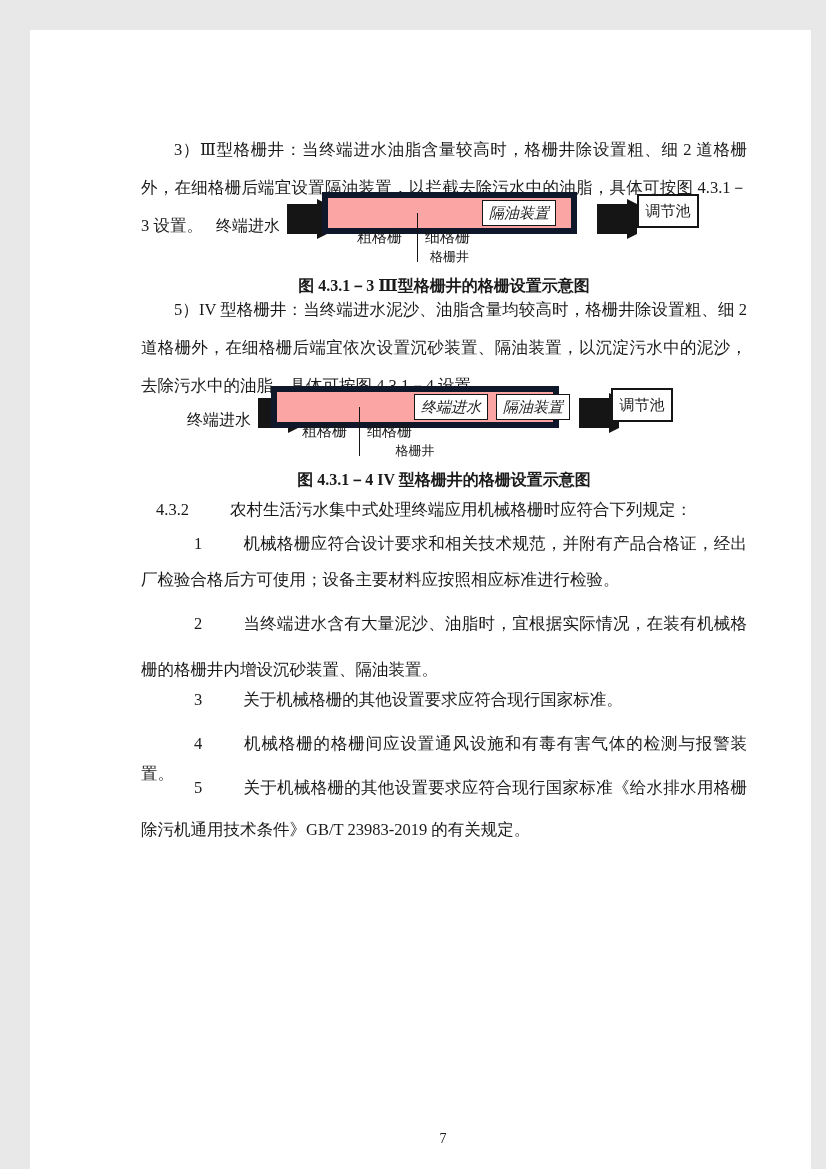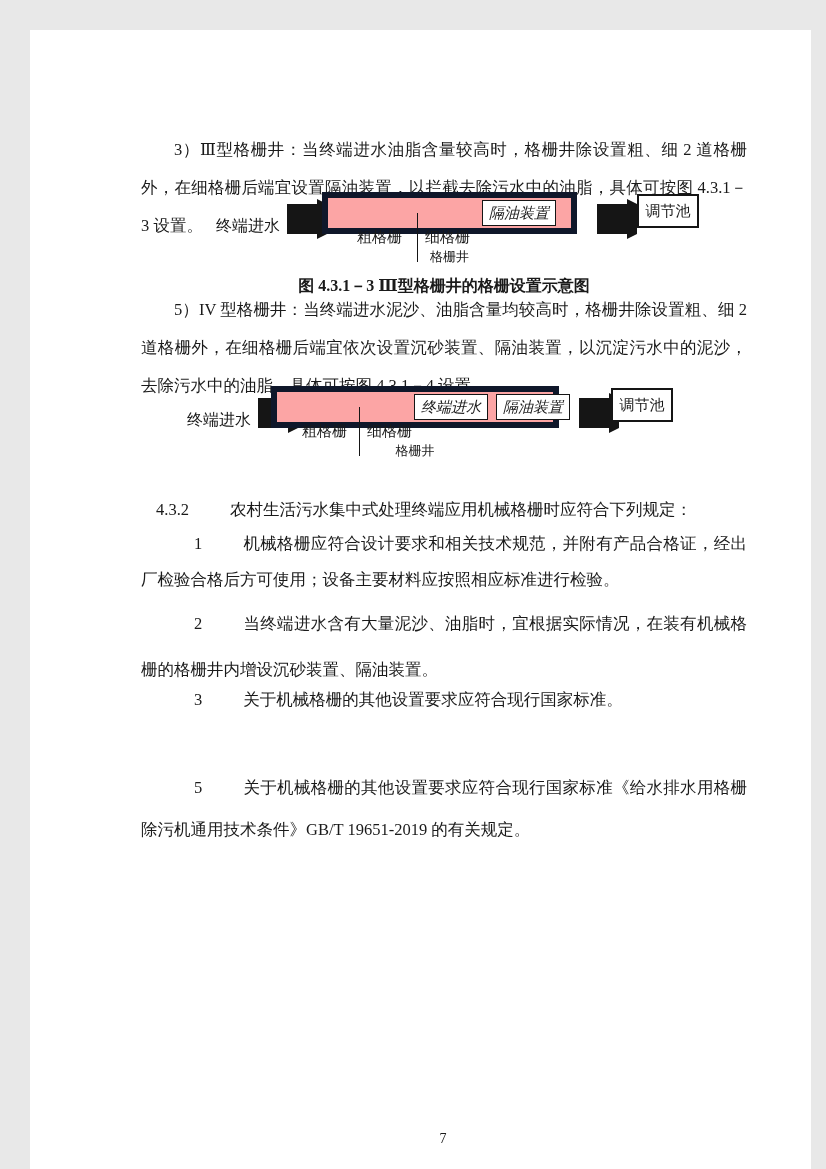--- a/index.html
+++ b/index.html
@@ -155,33 +155,37 @@
       <div class="inner-box" style="margin-left:8px;">隔油装置</div>
     </div>
     <div class="f-abs arrow" style="left:434px; top:12px; width:40px;">
       <div class="shaft"></div>
       <div class="head"></div>
     </div>
     <div class="outbox" style="left:481px; top:2px; width:62px;">调节池</div>
     <div class="well-label" style="left:141px; top:41px; width:288px;">格栅井</div>
   </div>
 
+  <p class="caption" style="top:425px;">图 4.3.1－4 IV 型格栅井的格栅设置示意图</p>
 
   <p class="sec-par" style="top:450px;">
     <span class="num-bold">4.3.2</span><span>农村生活污水集中式处理终端应用机械格栅时应符合下列规定：</span>
   </p>
 
   <p class="item-par" style="top:481px; line-height:36px;">
     <span class="num-bold">1</span><span>机械格栅应符合设计要求和相关技术规范，并附有产品合格证，经出厂检验合格后方可使用；设备主要材料应按照相应标准进行检验。</span>
   </p>
   <p class="item-par" style="top:556px; line-height:46px;">
     <span class="num-bold">2</span><span>当终端进水含有大量泥沙、油脂时，宜根据实际情况，在装有机械格栅的格栅井内增设沉砂装置、隔油装置。</span>
   </p>
   <p class="item-par" style="top:640px; line-height:30px;">
     <span class="num-bold">3</span><span>关于机械格栅的其他设置要求应符合现行国家标准。</span>
   </p>
+  <p class="item-par" style="top:684px; line-height:30px;">
+    <span class="num-bold">4</span><span>机械格栅的格栅间应设置通风设施和有毒有害气体的检测与报警装置。</span>
+  </p>
   <p class="item-par" style="top:722px; line-height:42px;">
-    <span class="num-bold">5</span><span>关于机械格栅的其他设置要求应符合现行国家标准《给水排水用格栅除污机通用技术条件》GB/T 19651-2019 的有关规定。</span>
+    <span class="num-bold">5</span><span>关于机械格栅的其他设置要求应符合现行国家标准《给水排水用格栅除污机通用技术条件》GB/T 23983-2019 的有关规定。</span>
   </p>
 
   <div class="page-number" style="top:1086px;">7</div>
 
 </div>
 
 </body></html>

